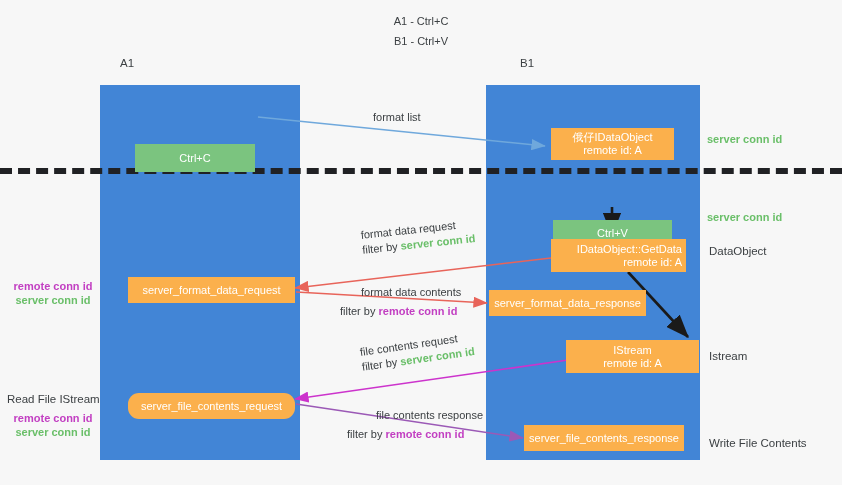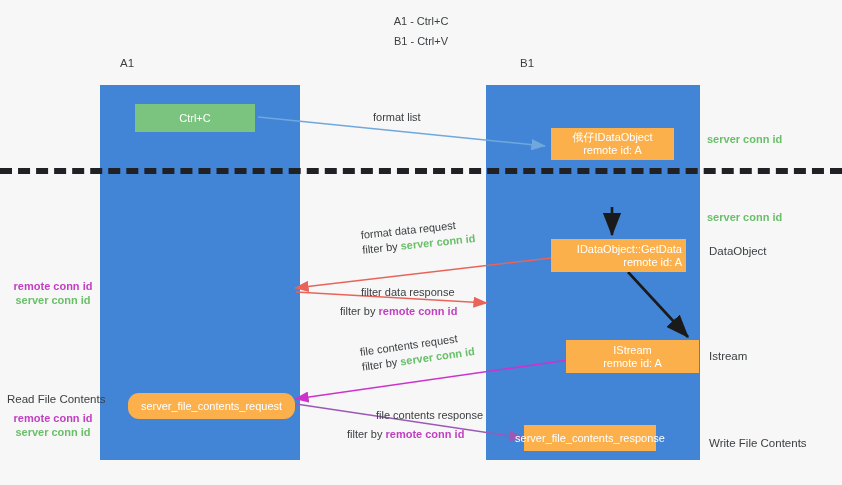--- a/index.html
+++ b/index.html
@@ -65,21 +65,21 @@
     display: flex;
     flex-direction: column;
     align-items: center;
     justify-content: center;
     color: #ffffff;
     font-size: 11px;
     line-height: 13px;
     text-align: center;
     padding: 2px 4px;
   }
-  .box.green { background: #7bc47f; }
+  .box.green { background: #7bc47f; margin-top: 40px; }
   .box.orange { background: #fbb04c; }
   .box .l2 { display: block; }
 
   
   .side-label {
     font-size: 11px;
     line-height: 14px;
   }
   .txt-green { color: #6abf69; font-weight: bold; }
   .txt-magenta { color: #c23fc2; font-weight: bold; }
@@ -156,57 +156,66 @@
 
     <path d="M296 404 L523 438" stroke="#9b59b6" stroke-width="1.6" fill="none" marker-end="url(#ah-purple)"></path>
   </svg>
 
   <div class="abs" id="dashline"></div>
 
   <div class="abs box green" style="left:135px; top:104px; width:120px; height:28px;">
     <span>Ctrl+C</span>
   </div>
 
+  <div class="abs box orange" style="left:128px; top:277px; width:167px; height:26px;">
+    <span>server_format_data_request</span>
+  </div>
 
   <div class="abs box orange" style="left:128px; top:393px; width:167px; height:26px;border-radius:11px;">
     <span>server_file_contents_request</span>
   </div>
 
   <div class="abs box orange" style="left:551px; top:128px; width:123px; height:32px;">
     <span>俄仔IDataObject</span>
     <span class="l2">remote id: A</span>
   </div>
 
+  <div class="abs box green" style="left:553px; top:180px; width:119px; height:27px;">
+    <span>Ctrl+V</span>
+  </div>
 
   <div class="abs box orange" style="left:551px; top:239px; width:135px; height:33px;align-items:flex-end;">
     <span>IDataObject::GetData</span>
     <span class="l2">remote id: A</span>
   </div>
 
   <div class="abs box orange" style="left:566px; top:340px; width:133px; height:33px;">
     <span>IStream</span>
     <span class="l2">remote id: A</span>
   </div>
 
-
-  <div class="abs box orange" style="left:524px; top:425px; width:132px; height:26px;">
+  <div class="abs box orange" style="left:489px; top:290px; width:157px; height:26px;">
+    <span>server_format_data_response</span>
+  </div>
+
+  <div class="abs box orange" style="left:524px; top:425px; width:160px; height:26px;">
     <span>server_file_contents_response</span>
   </div>
 
   <div class="abs edge-label" style="left:373px; top:110px;">format list</div>
 
   <div class="abs edge-label rot" style="left:360px; top:228px; transform:rotate(-6deg);">
     <div>format data request</div>
     <div>
       <span class="plain">filter by </span><span class="txt-green">server conn id</span>
     </div>
   </div>
 
   <div class="abs edge-label" style="left:361px; top:285px;">
-    <div>filter data response</div>
+    <div>format data contents</div>
     <div style="margin-top:4px; margin-left:-21px;">
       <span class="plain">filter by </span><span class="txt-magenta">remote conn id</span>
     </div>
   </div>
 
   <div class="abs edge-label rot" style="left:359px; top:345px; transform:rotate(-8deg);">
     <div>file contents request</div>
     <div>
       <span class="plain">filter by </span><span class="txt-green">server conn id</span>
     </div>
@@ -227,20 +236,20 @@
 
   <div class="abs right-label" style="left:709px; top:350px;">Istream</div>
 
   <div class="abs right-label" style="left:709px; top:431px;margin-top:6px;">Write File Contents</div>
 
   <div class="abs" style="left:8px; top:279px; width:90px; text-align:center;">
     <div class="side-label txt-magenta">remote conn id</div>
     <div class="side-label txt-green">server conn id</div>
   </div>
 
-  <div class="abs right-label" style="left:7px; top:393px;">Read File Contents</div>
+  <div class="abs right-label" style="left:7px; top:393px;">Read File IStream</div>
 
   <div class="abs" style="left:8px; top:411px; width:90px; text-align:center;">
     <div class="side-label txt-magenta">remote conn id</div>
     <div class="side-label txt-green">server conn id</div>
   </div>
 
 </div>
 
 </body></html>

